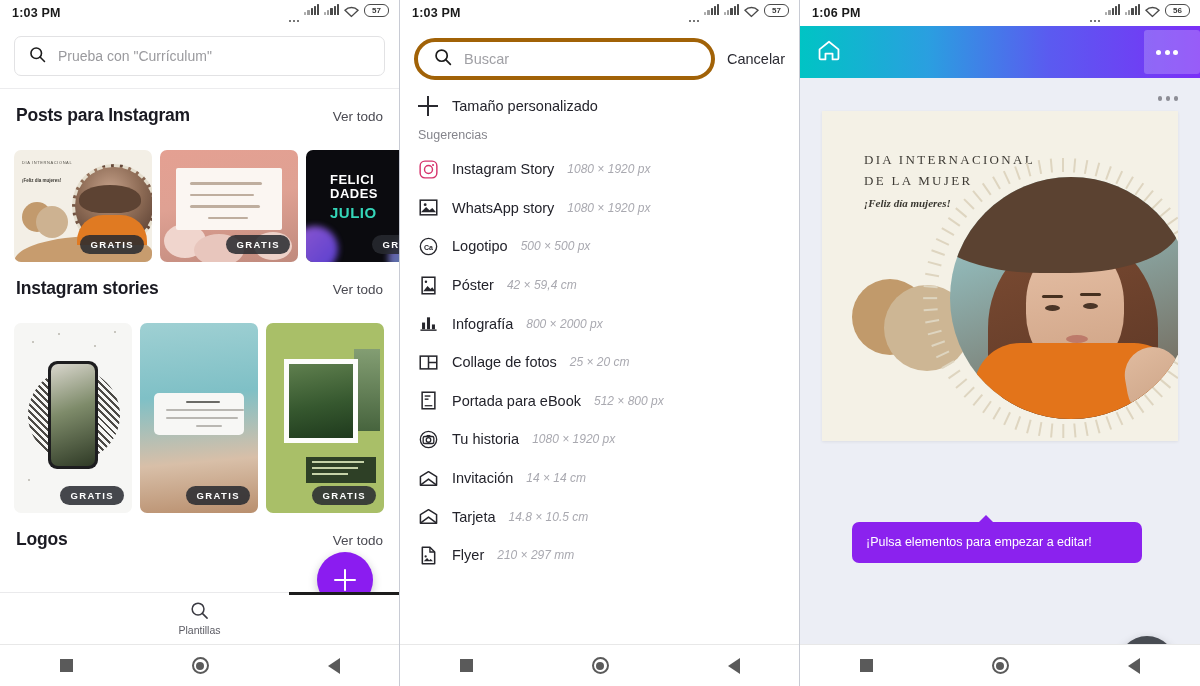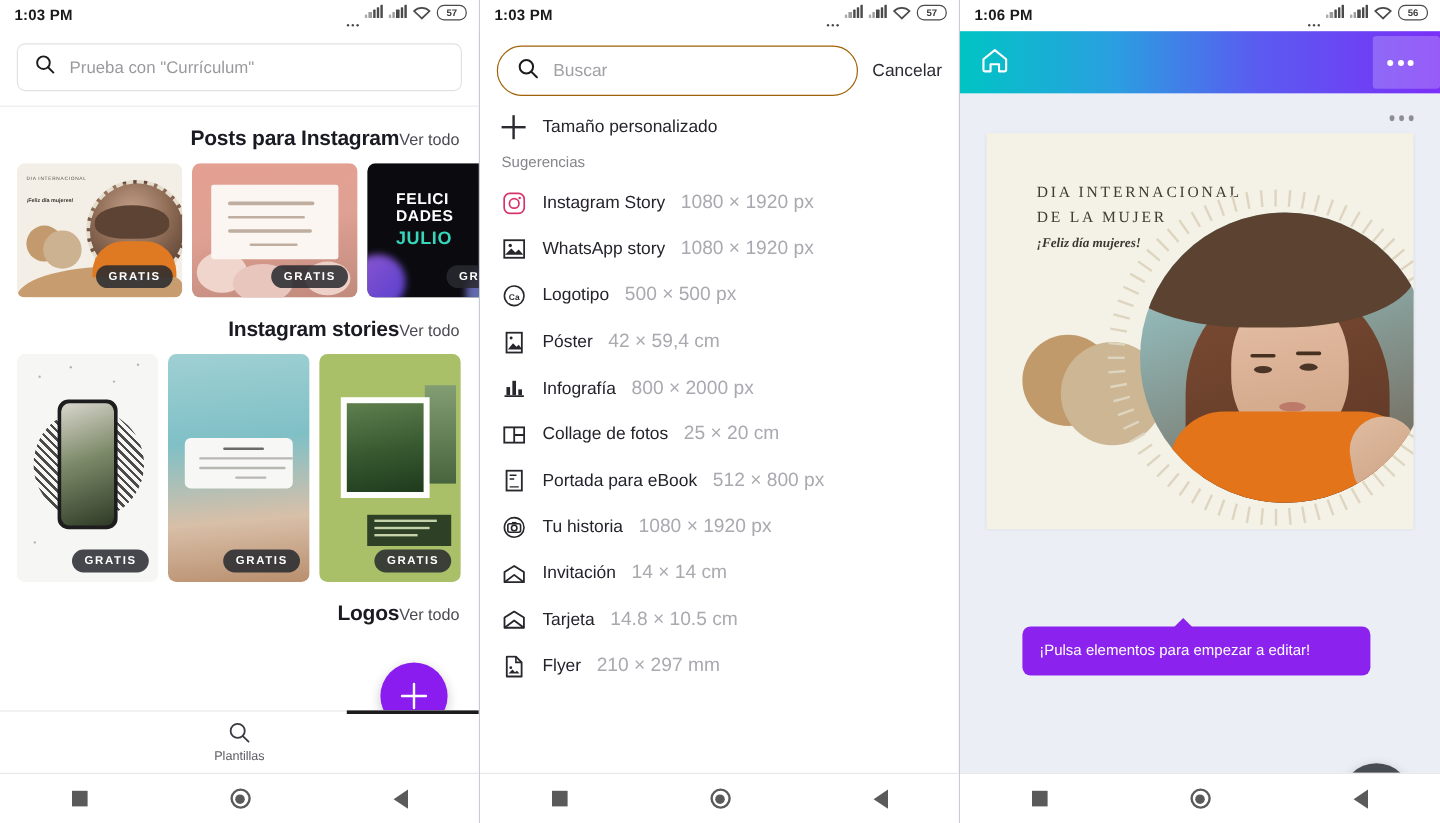--- a/index.html
+++ b/index.html
@@ -55,22 +55,22 @@
 
   
   .search-wrap { padding: 10px 14px 12px; }
   .searchbox {
     height: 40px; border: 1px solid #e2e2e4; border-radius: 7px;
     display: flex; align-items: center; gap: 12px; padding: 0 14px; background: #fff;
   }
   .searchbox .ph { color: #9a9a9e; font-size: 14px; }
   .sec-divider { height: 1px; background: #ececee; }
   .sec-head {
-    display: flex; align-items: baseline; justify-content: flex-end;
-    padding: 16px 16px 10px;
+    display: flex; align-items: baseline; justify-content: space-between;
+    padding: 16px 16px 24px;
   }
   .sec-title { font-size: 17.5px; font-weight: bold; color: #1a1a22; letter-spacing: -.2px; }
   .sec-link { font-size: 13.5px; color: #4a4a52; }
   .cards { display: flex; gap: 8px; padding: 0 14px; }
   .card { border-radius: 7px; overflow: hidden; position: relative; flex-shrink: 0; }
   .card.sq { width: 138px; height: 112px; }
   .card.st { width: 118px; height: 190px; }
   .gratis {
     position: absolute; right: 8px; bottom: 8px;
     background: rgba(40,42,48,.86); color: #fff;
@@ -154,36 +154,36 @@
   }
   .tab { flex: 1; display: flex; flex-direction: column; align-items: center; gap: 4px; }
   .tab .lbl { font-size: 10.5px; color: #5c5c64; }
   .tab.active .lbl { color: #7a30d8; }
   .tab .ic { height: 19px; display: flex; align-items: center; justify-content: center; }
   .tab-underline { position: absolute; right: 0; top: -1px; width: 110px; height: 2.5px; background: #1c1c1c; }
 
   
   .p2-top { display: flex; align-items: center; gap: 12px; padding: 12px 14px 10px; }
   .p2-searchbox {
-    flex: 1; height: 42px; border: 1px solid #a16207; border-radius: 22px;
+    flex: 1; height: 42px; border: 4px solid #a16207; border-radius: 22px;
     display: flex; align-items: center; gap: 12px; padding: 0 16px;
   }
   .p2-searchbox .ph { color: #a0a0a5; font-size: 14.5px; }
   .p2-cancel { font-size: 14.5px; color: #2b2b33; white-space: nowrap; }
   .p2-custom { display: flex; align-items: center; gap: 14px; padding: 6px 18px 12px; }
   .p2-custom .lbl { font-size: 14.5px; color: #24242c; }
   .plus-ic { width: 20px; height: 20px; position: relative; }
   .plus-ic::before, .plus-ic::after { content:""; position:absolute; background:#2a2a30; }
   .plus-ic::before { left:0; top:9px; width:20px; height:2px; }
   .plus-ic::after { top:0; left:9px; width:2px; height:20px; }
   .p2-sugg { font-size: 12.5px; color: #85858c; padding: 0 18px 8px; }
   .p2-list { padding: 0 18px; }
   .p2-row { display: flex; align-items: center; gap: 13px; height: 38.6px; }
   .p2-row .nm { font-size: 14.5px; color: #23232b; white-space: nowrap; }
-  .p2-row .dim { font-size: 16px; color: #a9a9b0; white-space: nowrap; }
+  .p2-row .dim { font-size: 12px; color: #a9a9b0; white-space: nowrap; font-style: italic; }
   .p2-ic { width: 21px; height: 21px; flex-shrink: 0; display:flex;align-items:center;justify-content:center; }
 
   
   .p3-toolbar {
     height: 52px; position: relative;
     background: linear-gradient(90deg, #00c4c4 0%, #2a9fe0 32%, #5a5bf0 62%, #7b2ff7 100%);
     display: flex; align-items: center; padding: 0 16px;
   }
   .p3-tool-right { position: absolute; right: 22px; top: 0; height: 100%; display:flex; align-items:center; }
   .p3-tool-panel { position: absolute; right: 0; top: 4px; width: 56px; height: 44px; background: rgba(255,255,255,.22); border-radius: 3px; }

